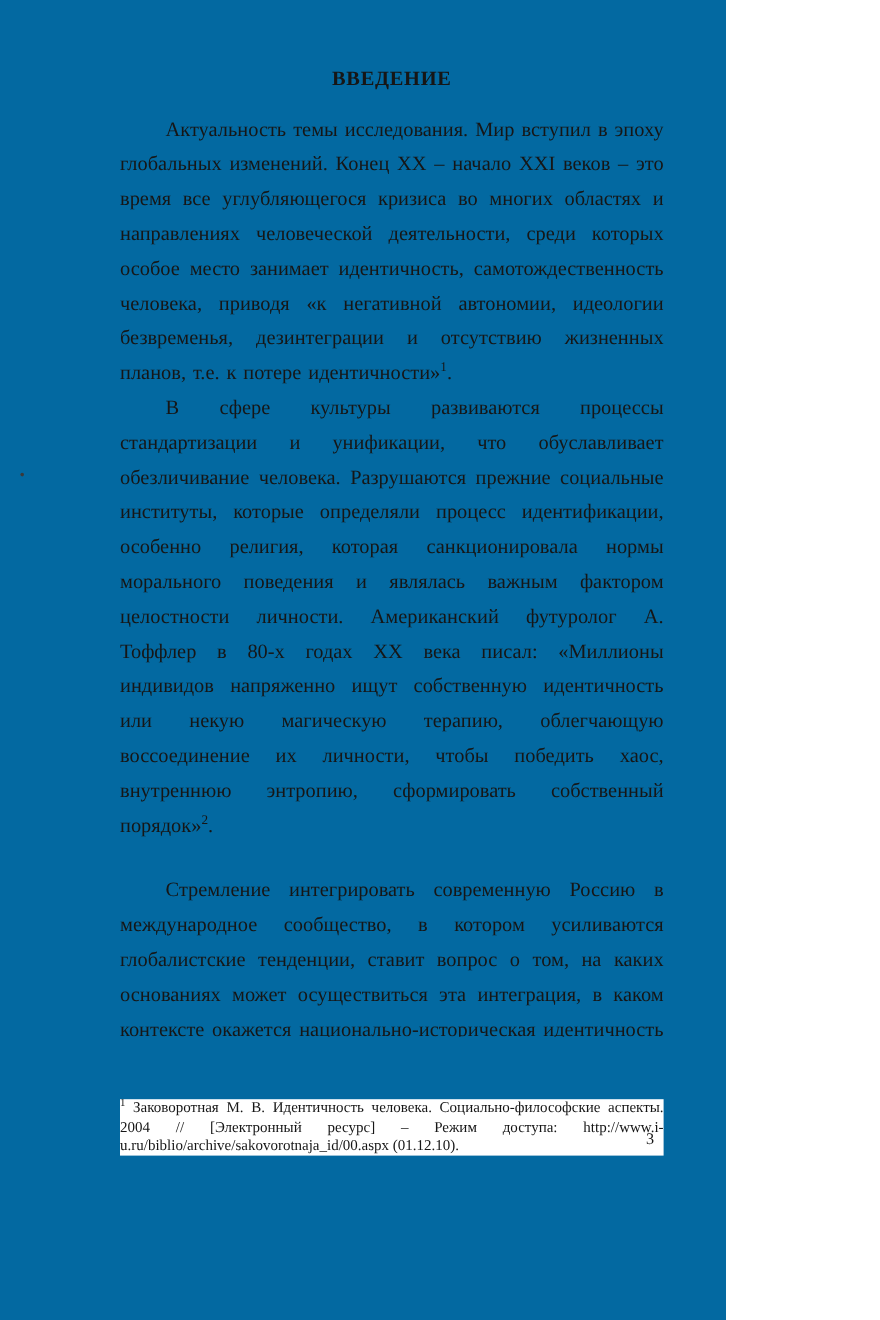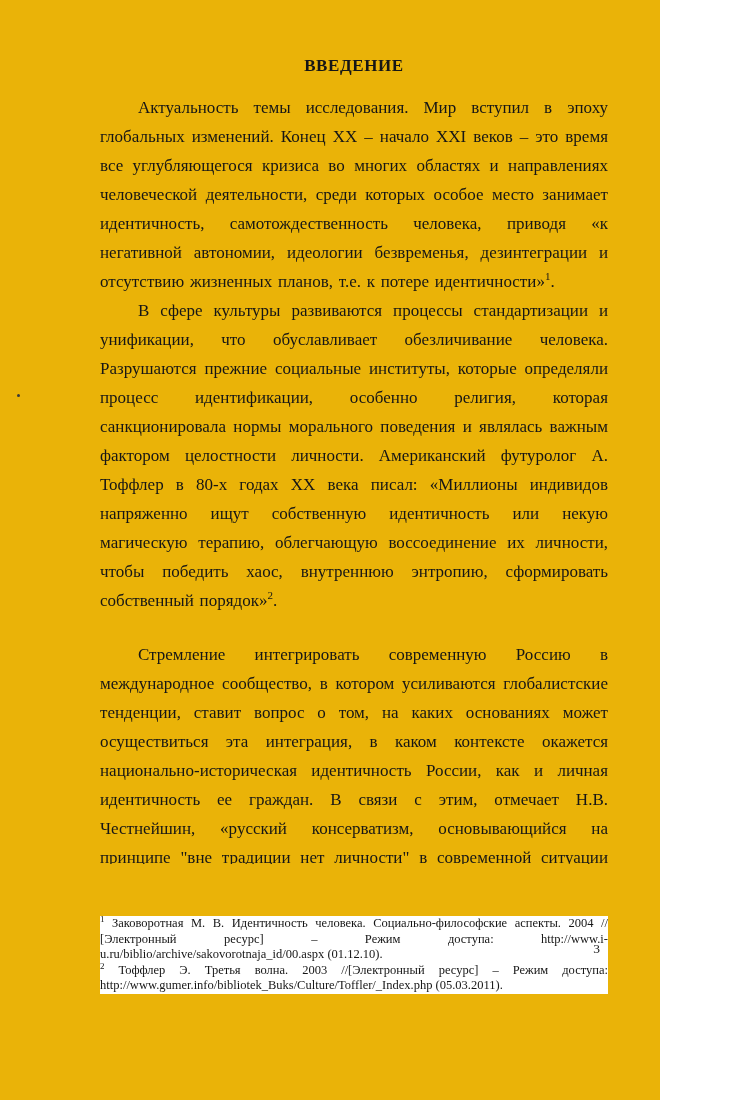--- a/index.html
+++ b/index.html
@@ -2,23 +2,23 @@
 <html lang="ru"><head>
 <meta charset="utf-8">
 <style>
   html, body {
     margin: 0;
     padding: 0;
     background: #ffffff;
   }
   .page {
     position: relative;
-    width: 660px;
+    width: 605px;
     height: 1100px;
-    background: #eab308;
+    background: #0369a1;
     color: #161616;
     font-family: "Liberation Serif", "DejaVu Serif", serif;
     overflow: hidden;
   }
   .content {
     position: absolute;
     top: 56px;
     left: 100px;
     right: 52px;
     height: 808px;
@@ -98,18 +98,17 @@
     <p class="para"><span class="lead-bold">Актуальность темы исследования.</span><span> Мир вступил в эпоху глобальных изменений. Конец XX – начало XXI веков – это время все углубляющегося кризиса во многих областях и направлениях человеческой деятельности, среди которых особое место занимает идентичность, самотождественность человека, приводя «к негативной автономии, идеологии безвременья, дезинтеграции и отсутствию жизненных планов, т.е. к потере идентичности»</span><sup class="ref">1</sup><span>.</span></p>
 
     <p class="para"><span>В сфере культуры развиваются процессы стандартизации и унификации, что обуславливает обезличивание человека. Разрушаются прежние социальные институты, которые определяли процесс идентификации, особенно религия, которая санкционировала нормы морального поведения и являлась важным фактором целостности личности. Американский футуролог А. Тоффлер в 80-х годах XX века писал: «Миллионы индивидов напряженно ищут собственную идентичность или некую магическую терапию, облегчающую воссоединение их личности, чтобы победить хаос, внутреннюю энтропию, сформировать собственный порядок»</span><sup class="ref">2</sup><span>.</span></p>
 
     <p class="para cont"><span>Стремление интегрировать современную Россию в международное сообщество, в котором усиливаются глобалистские тенденции, ставит вопрос о том, на каких основаниях может осуществиться эта интеграция, в каком контексте окажется национально-историческая идентичность России, как и личная идентичность ее граждан. В связи с этим, отмечает Н.В. Честнейшин, «русский консерватизм, основывающийся на принципе "вне традиции нет личности" в современной ситуации начинает привлекать к себе все большее внимание философов, историков, политологов, социологов и политиков-</span></p>
 
   </div>
 
   <div class="footnotes">
     <p class="footnote"><sup>1</sup><span> Заковоротная М. В. Идентичность человека. Социально-философские аспекты. 2004 // [Электронный ресурс] – Режим доступа: http://www.i-u.ru/biblio/archive/sakovorotnaja_id/00.aspx (01.12.10).</span></p>
-    <p class="footnote"><sup>2</sup><span> Тоффлер Э. Третья волна. 2003 //[Электронный ресурс] – Режим доступа: http://www.gumer.info/bibliotek_Buks/Culture/Toffler/_Index.php (05.03.2011).</span></p>
   </div>
 
   <div class="page-number">3</div>
 
 </div>
 
 </body></html>

